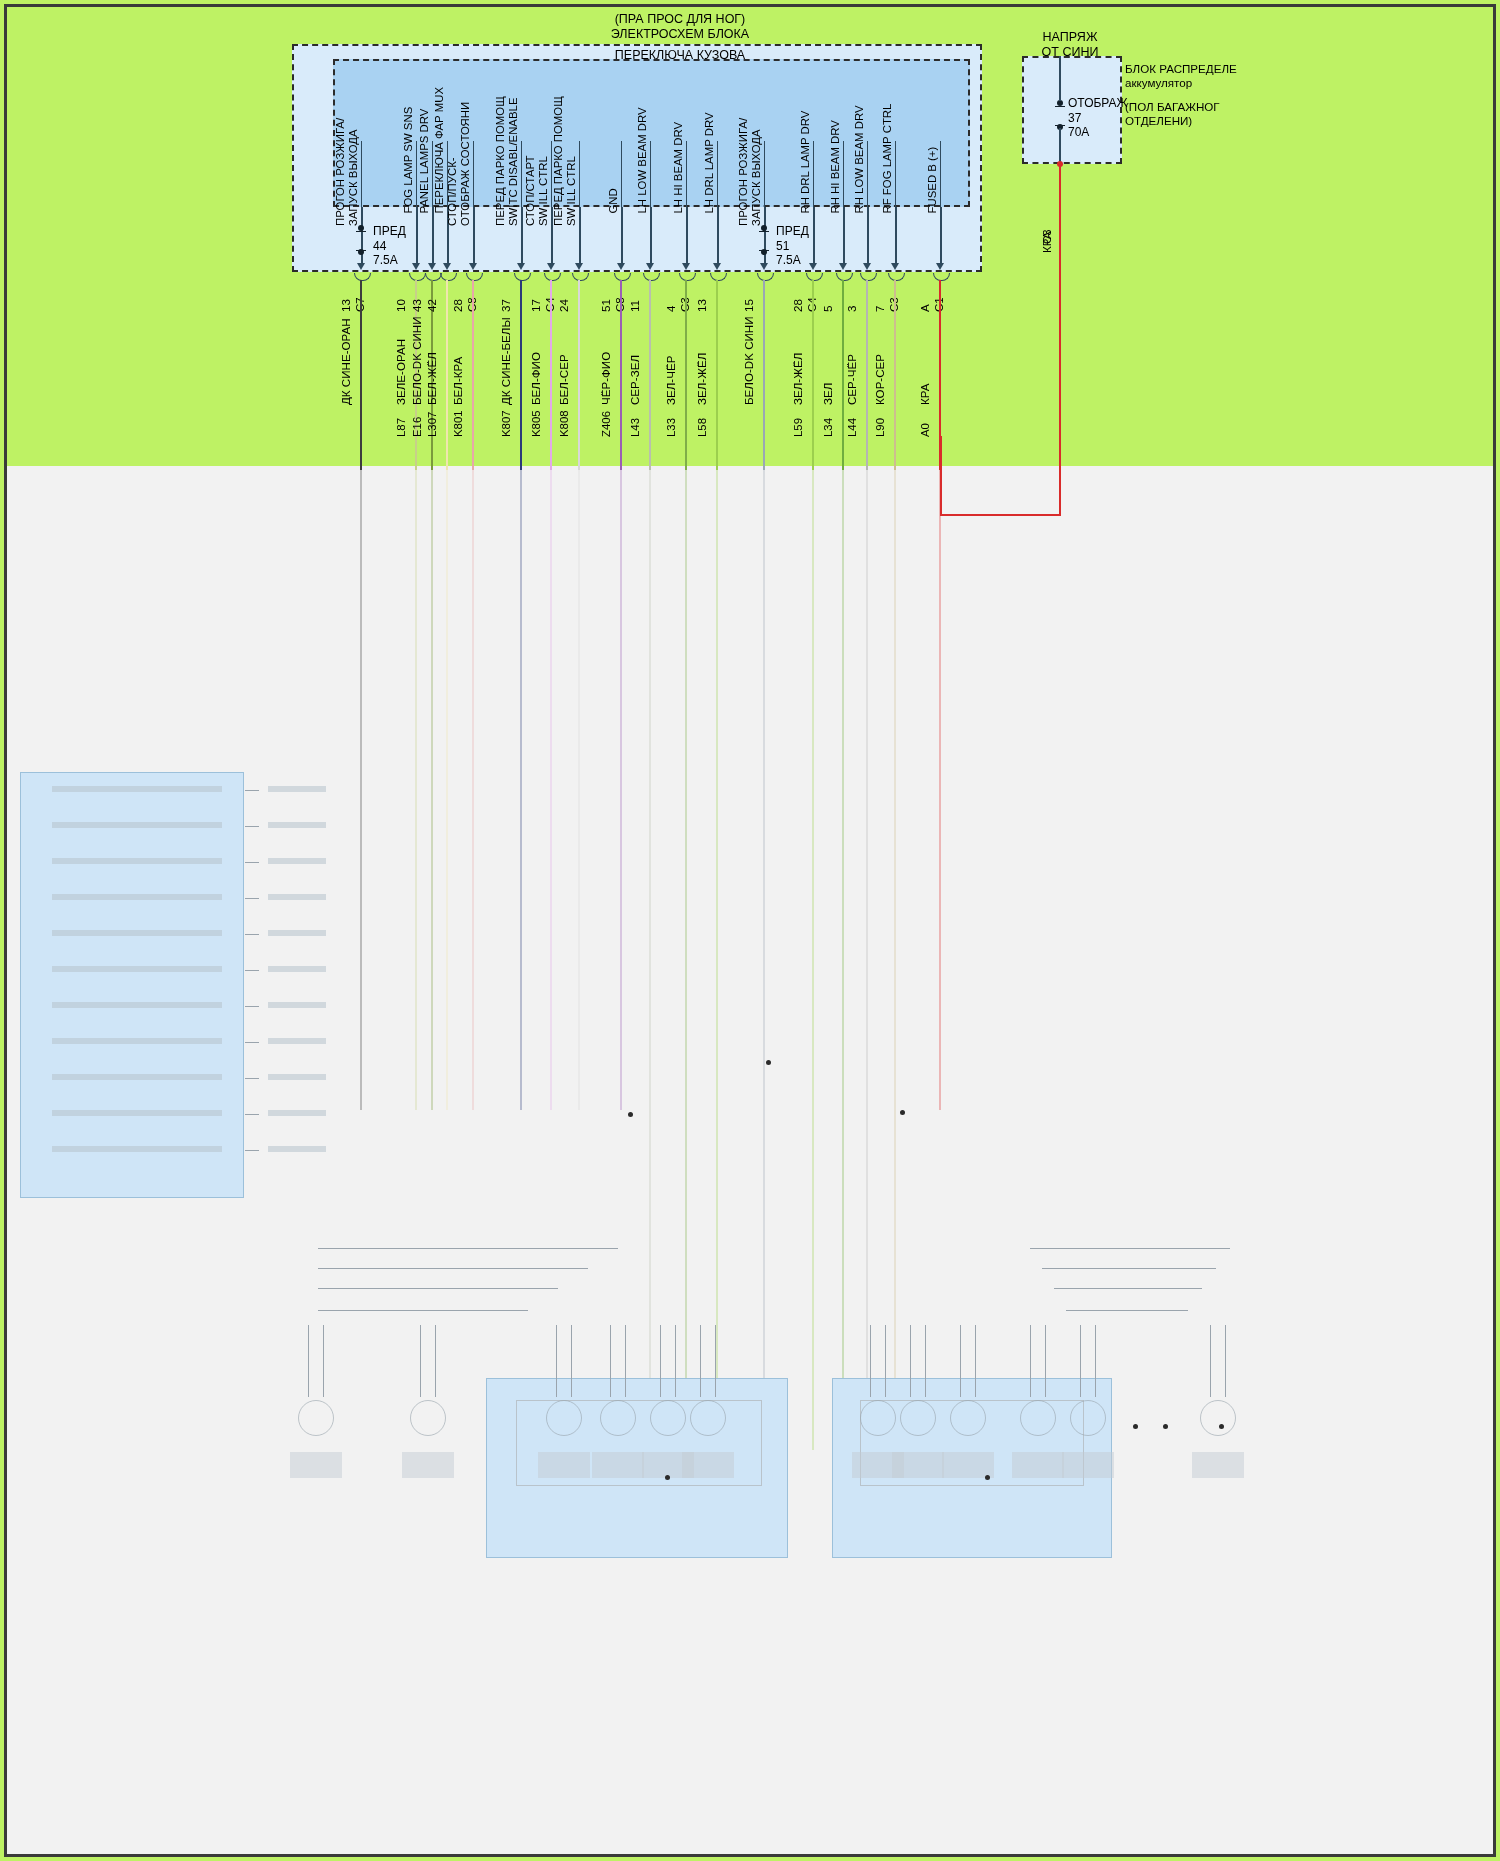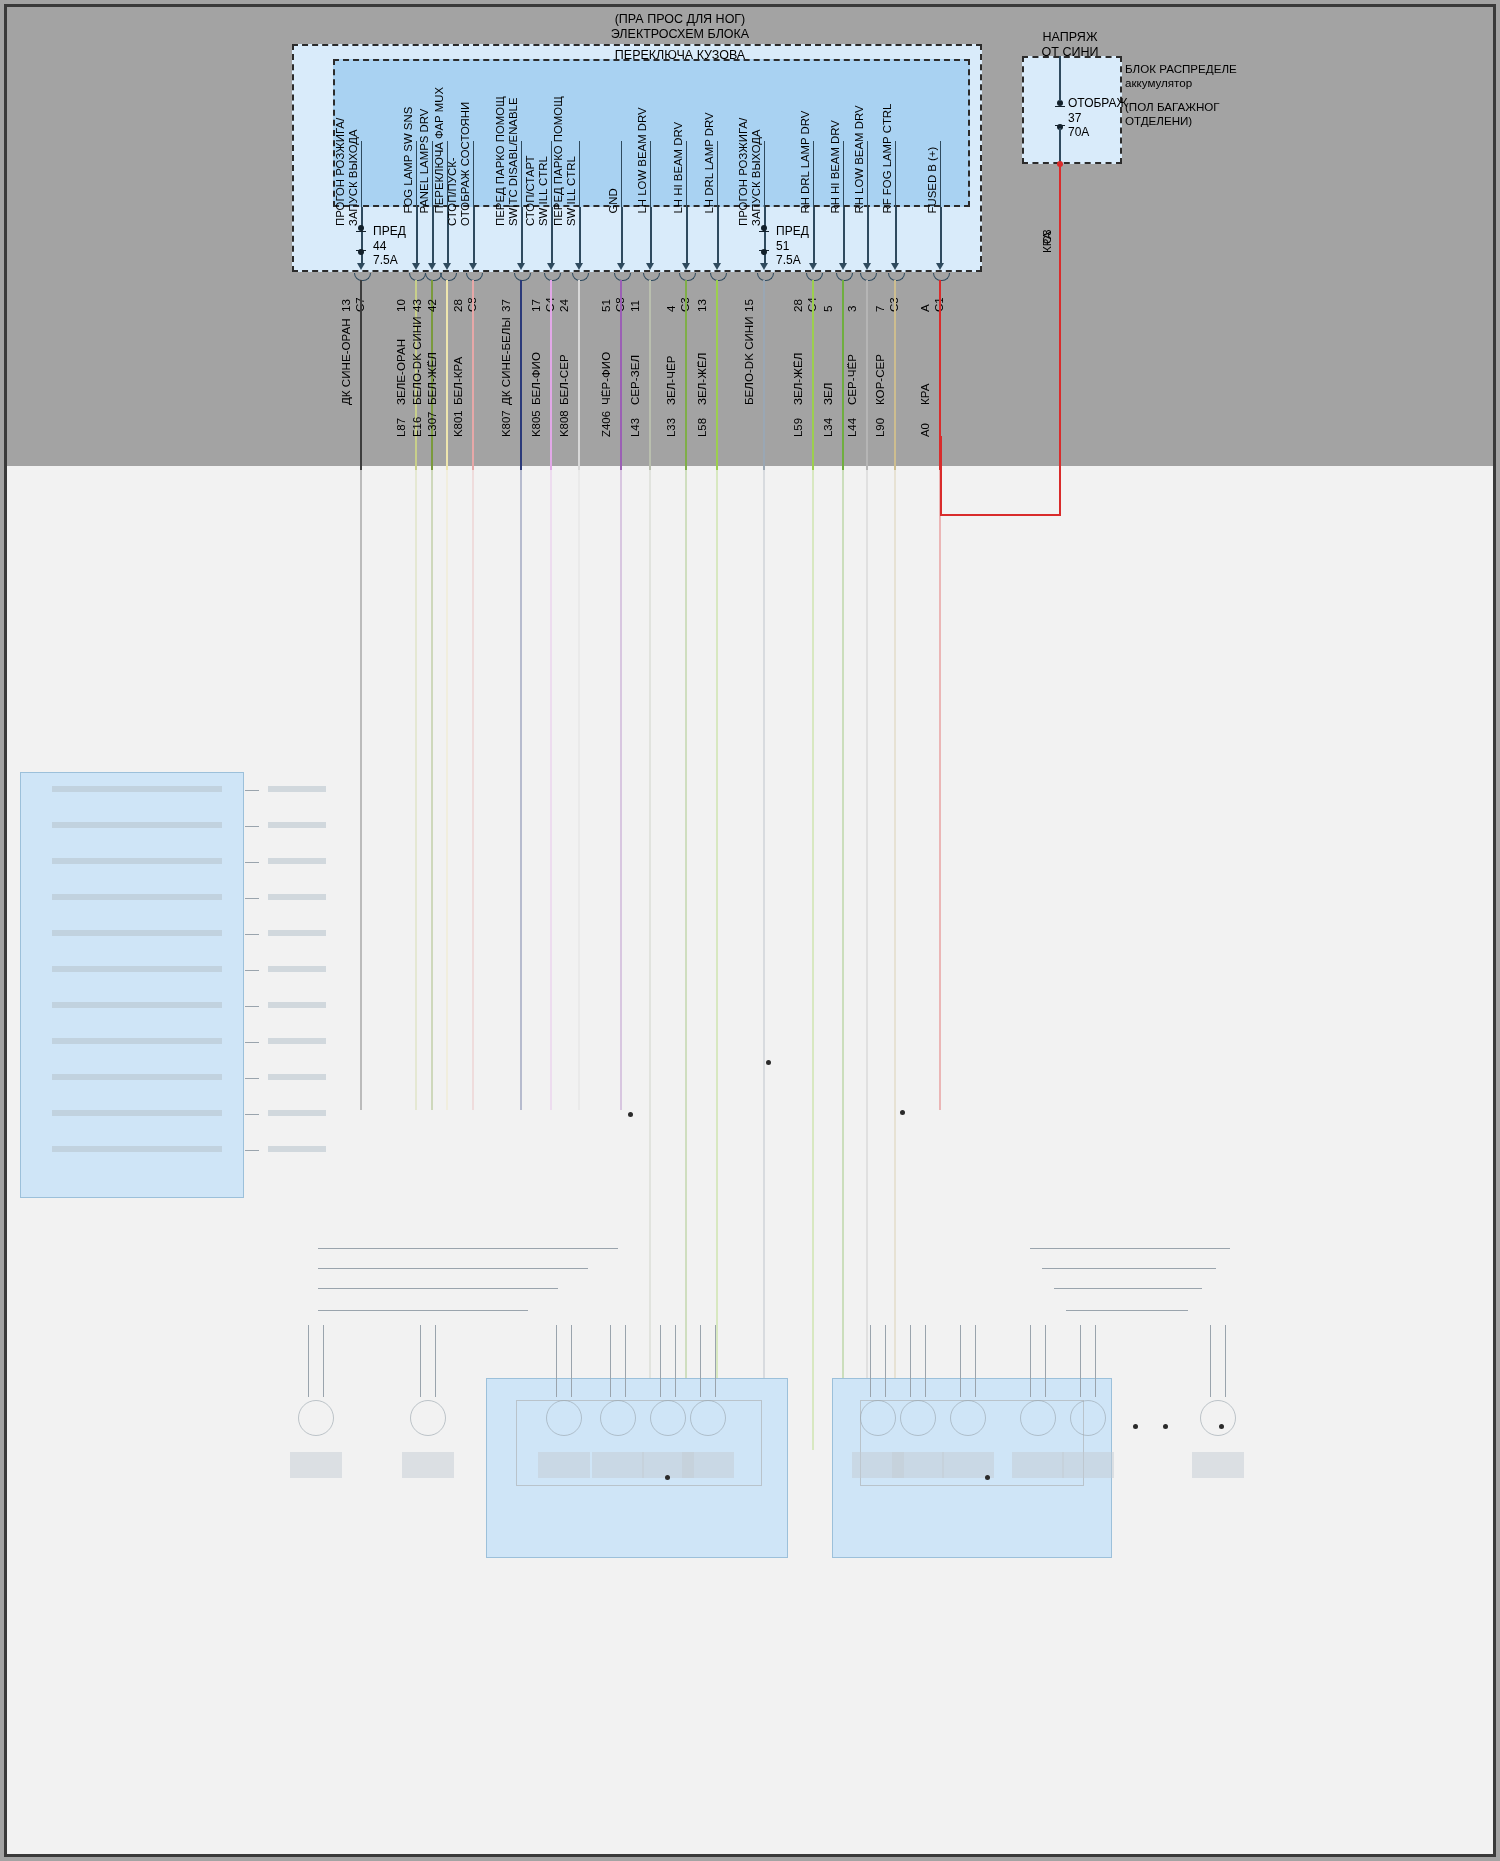--- a/index.html
+++ b/index.html
@@ -1,17 +1,17 @@
 <!DOCTYPE html>
 <html><head>
 <meta charset="utf-8">
 <style>
   html,body{margin:0;padding:0;background:#ffffff;}
   body{font-family:"Liberation Sans", sans-serif;}
-  #page{position:relative;width:1500px;height:1861px;background:#a3a3a3;overflow:hidden;}
+  #page{position:relative;width:1500px;height:1861px;background:#bef264;overflow:hidden;}
 
   
   .page-frame{position:absolute;left:4px;top:4px;width:1492px;height:1853px;border:3px solid #3a3a3a;box-sizing:border-box;}
 
   
   .bcm-outer{position:absolute;left:292px;top:44px;width:690px;height:228px;
     border:2px dashed #2b2b2b;background:#d9ebfa;box-sizing:border-box;}
   .bcm-inner{position:absolute;left:333px;top:59px;width:637px;height:148px;
     border:2px dashed #2b2b2b;background:#a9d2f2;box-sizing:border-box;}
 

